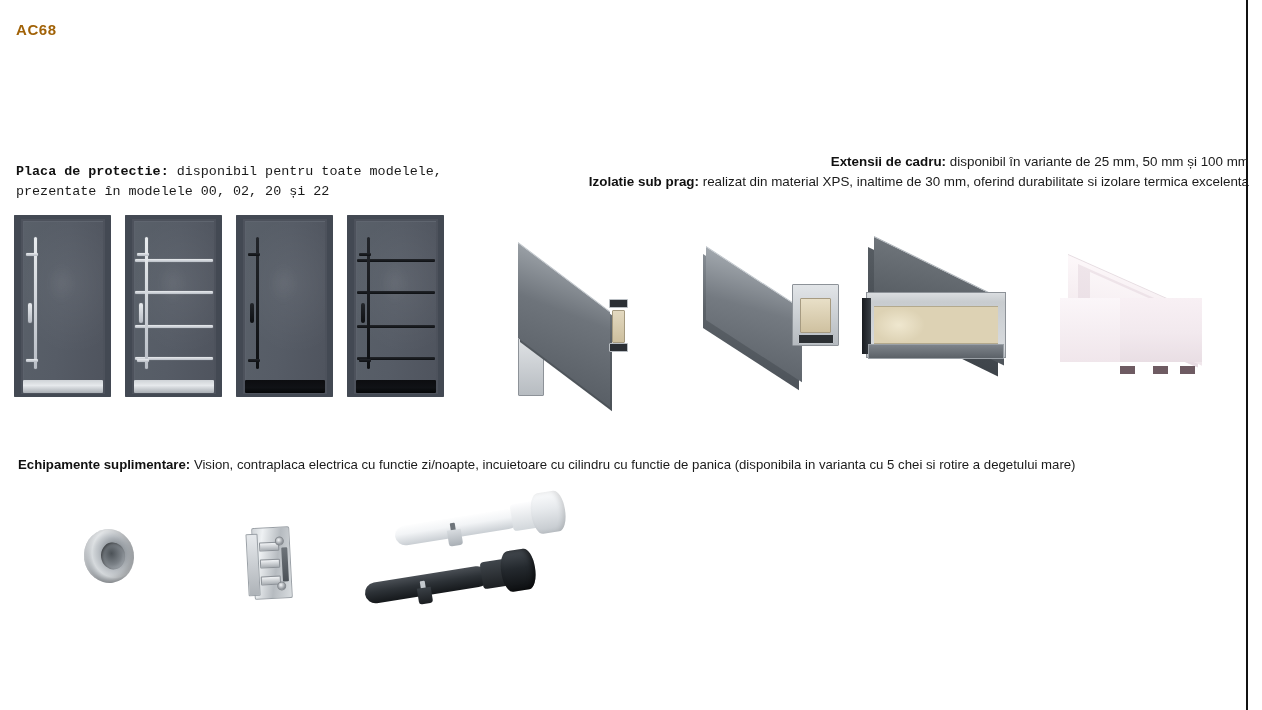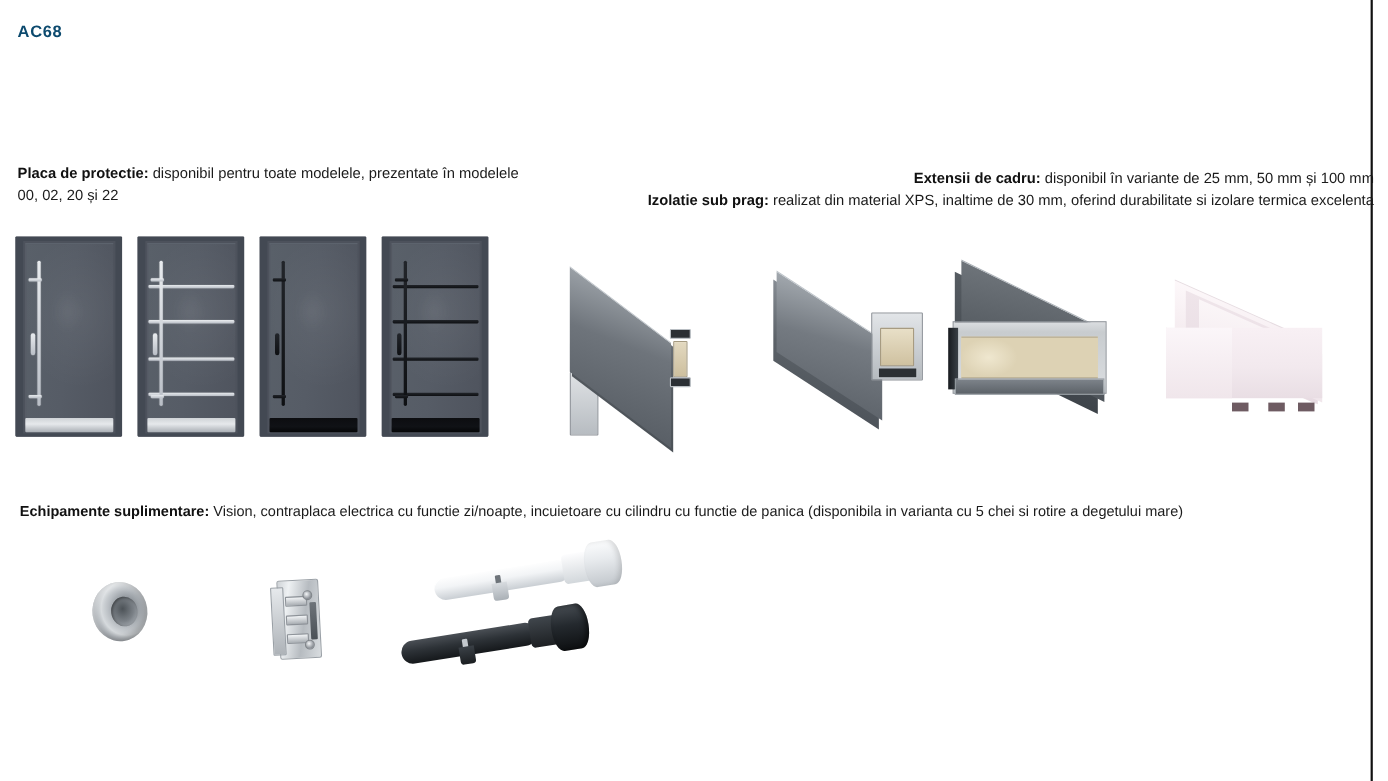--- a/index.html
+++ b/index.html
@@ -28,21 +28,21 @@
     background: #111111;
   }
 
   
   .header { position: absolute; left: 16px; top: 22px; }
 
   .eyebrow {
     font-size: 15px;
     font-weight: 700;
     letter-spacing: 0.6px;
-    color: #0c4a6e;
+    color: #a16207;
     line-height: 1.1;
   }
 
   .headline {
     margin-top: 9px;
     font-size: 43px;
     font-weight: 700;
     letter-spacing: -0.4px;
     line-height: 1.04;
     color: #ee9a3a;
@@ -51,21 +51,21 @@
 
   
   .copy {
     position: absolute;
     font-size: 13.4px;
     line-height: 1.48;
     color: #1b1b1b;
   }
   .copy b { font-weight: 700; color: #111111; }
 
-  .copy-left    { left: 16px;  top: 148px; width: 470px; }
+  .copy-left    { left: 16px;  top: 162px; width: 470px; font-family: Liberation Mono, monospace; }
   .copy-right   { left: 519px; top: 152px; width: 730px; text-align: right; }
   .copy-bottom  { left: 18px;  top: 455px; width: 1190px; }
 
   .copy-bottom { font-size: 13.2px; line-height: 1.52; }
 
   
   .fig { position: absolute; }
 
   
   .doors {

